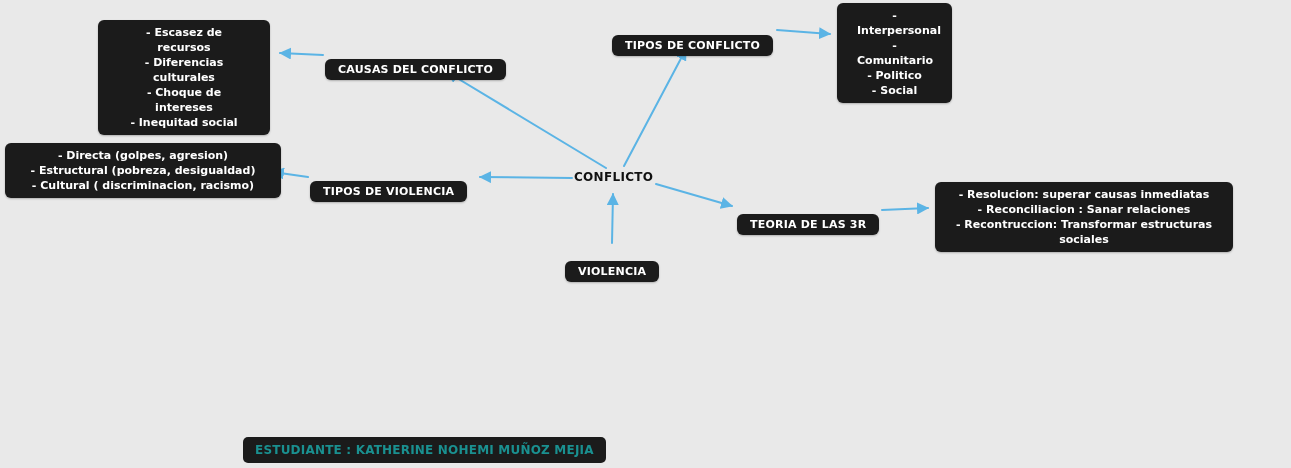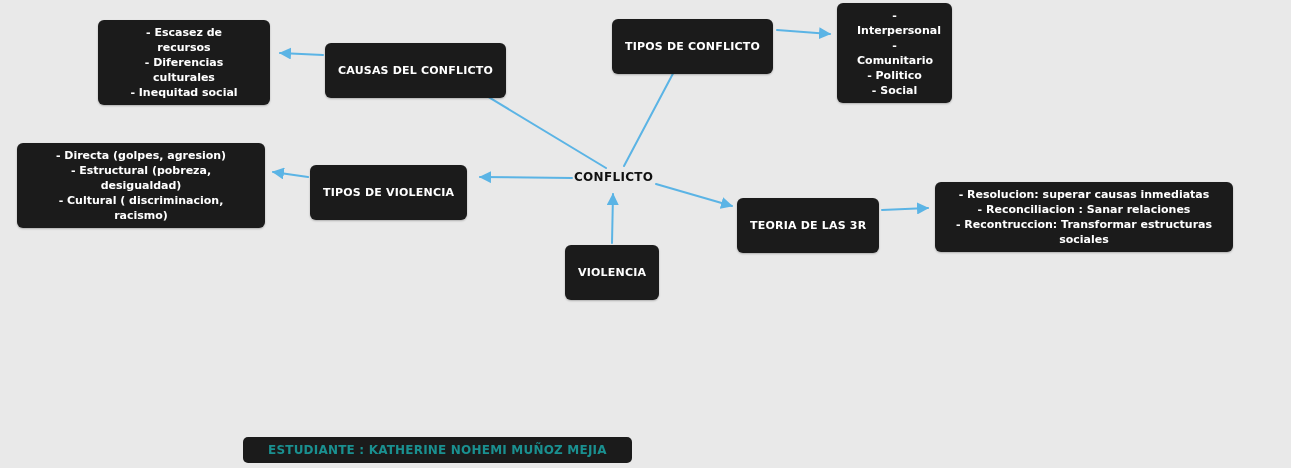--- a/index.html
+++ b/index.html
@@ -38,23 +38,24 @@
   .node{
     position:absolute;
     background:var(--node-bg);
     color:var(--node-text);
     border-radius:6px;
     font-weight:bold;
     font-size:11px;
     box-shadow:0 1px 2px rgba(0,0,0,0.25);
   }
   .node.title{
-    padding:21px 13px;
+    padding:4px 13px;
     white-space:nowrap;
     letter-spacing:0.2px;
+    margin-top:16px;
   }
   .node.list{
     padding:5px 20px;
     text-align:center;
     line-height:15px;
   }
   .center-label{
     position:absolute;
     color:var(--center-text);
     font-weight:bold;
@@ -62,21 +63,21 @@
     letter-spacing:0.3px;
     white-space:nowrap;
   }
   .student{
     position:absolute;
     background:var(--node-bg);
     color:var(--student-text);
     border-radius:5px;
     font-weight:bold;
     font-size:12px;
-    padding:6px 25px;
+    padding:6px 12px;
     white-space:nowrap;
     letter-spacing:0.2px;
   }
 </style>
 </head>
 <body>
 
 <div class="canvas">
 
   <svg class="connector-layer" width="1291" height="468" viewBox="0 0 1291 468" xmlns="http://www.w3.org/2000/svg">
@@ -92,35 +93,36 @@
     <line class="arrow" x1="572" y1="178" x2="480" y2="177" marker-end="url(#ah)"></line>
     <line class="arrow" x1="308" y1="177" x2="273" y2="172" marker-end="url(#ah)"></line>
     <line class="arrow" x1="656" y1="184" x2="732" y2="206" marker-end="url(#ah)"></line>
     <line class="arrow" x1="882" y1="210" x2="928" y2="208" marker-end="url(#ah)"></line>
     <line class="arrow" x1="612" y1="243" x2="613" y2="194" marker-end="url(#ah)"></line>
   </svg>
 
   <div class="node list" style="left:98px;top:20px;width:172px;">
     <div>- Escasez de recursos</div>
     <div>- Diferencias culturales</div>
+    <div>- Choque de intereses</div>
     <div>- Inequitad social</div>
   </div>
 
   <div class="node title" style="left:325px;top:43px;">CAUSAS DEL CONFLICTO</div>
 
   <div class="node title" style="left:612px;top:19px;">TIPOS DE CONFLICTO</div>
 
   <div class="node list" style="left:837px;top:3px;width:115px;">
     <div>- Interpersonal</div>
     <div>- Comunitario</div>
     <div>- Politico</div>
     <div>- Social</div>
   </div>
 
-  <div class="node list" style="left:17px;top:143px;width:248px;">
+  <div class="node list" style="left:5px;top:143px;width:276px;">
     <div>- Directa (golpes, agresion)</div>
     <div>- Estructural (pobreza, desigualdad)</div>
     <div>- Cultural ( discriminacion, racismo)</div>
   </div>
 
   <div class="node title" style="left:310px;top:165px;border-radius:6px;">TIPOS DE VIOLENCIA</div>
 
   <div class="center-label" style="left:574px;top:170px;text-align:center;">CONFLICTO</div>
 
   <div class="node title" style="left:737px;top:198px;">TEORIA DE LAS 3R</div>

